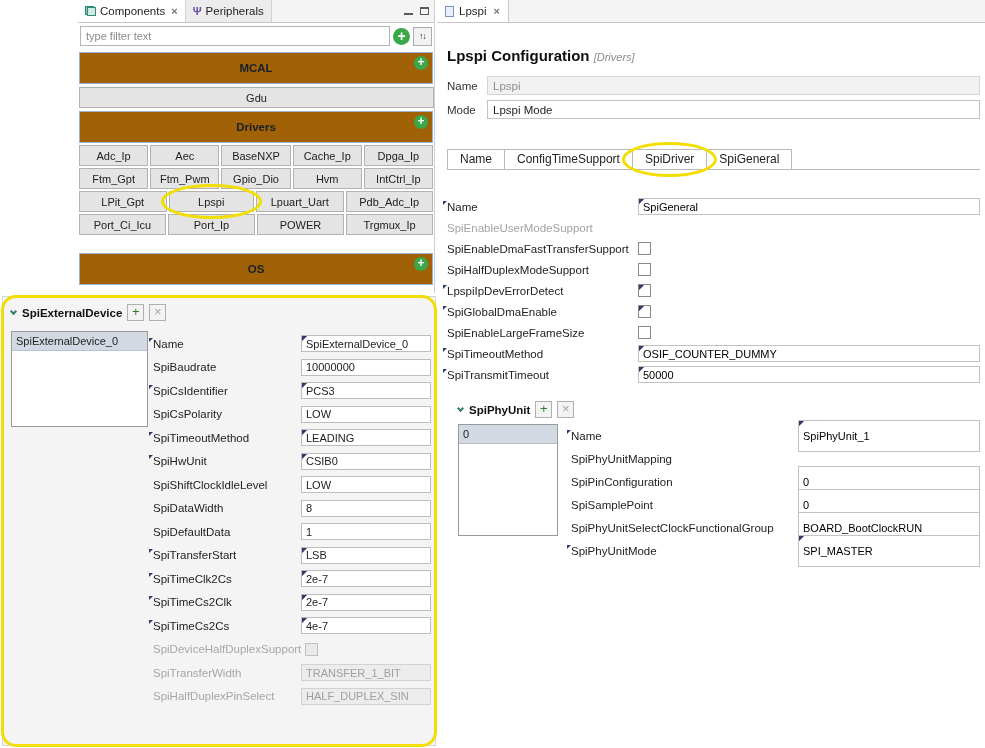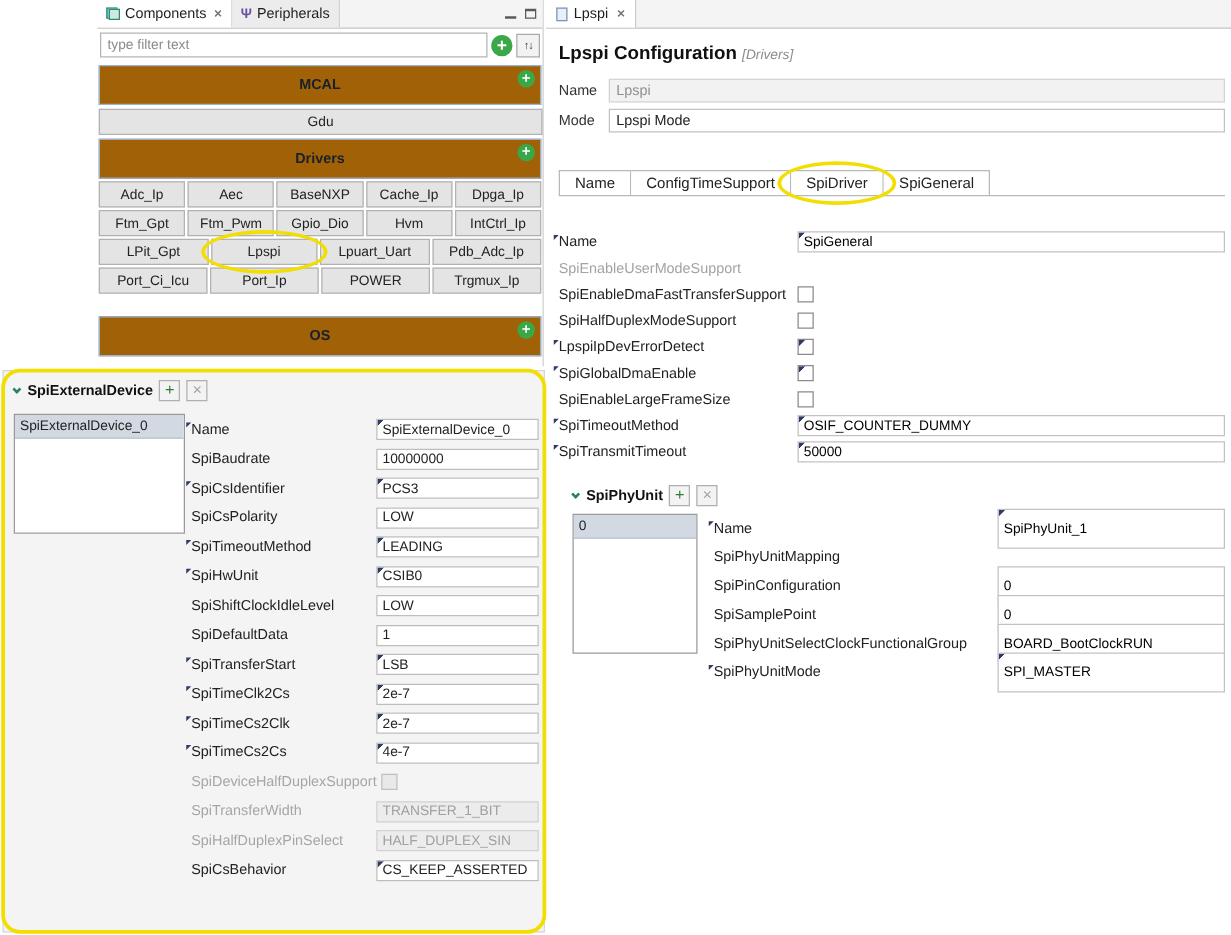--- a/index.html
+++ b/index.html
@@ -38,21 +38,21 @@
   .btn-row .comp-btn { flex:1; min-width:0; }
   .btn-wrap { position:relative; flex:1; display:flex; }
   .btn-wrap .comp-btn { flex:1; }
 
   
   .editor { position:absolute; left:437px; top:0; width:548px; height:748px; background:#fff; }
   .editor-tabbar { height:23px; border-bottom:1px solid #c6c6c6; background:#f4f4f4; display:flex; }
   .editor-tab { display:flex; align-items:center; gap:5px; padding:0 8px; background:#fff; border-right:1px solid #c9c9c9; }
   .doc-icon { width:9px; height:11px; border:1px solid #7a93b8; background:#eaf0f8; display:inline-block; }
   .editor-body { position:relative; padding:7px 5px 0 10px; }
-  .page-title { margin:4px 0 12px 0; font-size:15px; font-weight:bold; color:#101010; }
+  .page-title { margin:17px 0 12px 0; font-size:15px; font-weight:bold; color:#101010; }
   .title-suffix { font-size:11px; color:#8a8a8a; font-style:italic; font-weight:normal; }
   .kv-row { display:flex; align-items:center; margin-bottom:5px; }
   .kv-label { width:40px; font-size:11.5px; color:#333; }
   .kv-input { flex:1; height:19px; border:1px solid #c2c2c2; font-size:11.5px; font-family:inherit; padding:0 5px; background:#fff; color:#222; }
   .kv-input.dis { background:#f2f2f2; color:#8f8f8f; border-color:#d4d4d4; }
 
   .subtabs { display:flex; margin-top:30px; border-bottom:1px solid #b9b9b9; }
   .subtab { position:relative; padding:2px 12px 3px 12px; border:1px solid #b9b9b9; border-bottom:none; background:#fff;
             font-size:12px; color:#222; cursor:pointer; }
   .subtab + .subtab { border-left:none; }
@@ -352,20 +352,24 @@
       </div>
       <div class="p-row">
         <span class="p-label mkl">SpiHwUnit</span>
         <input class="p-input mk" value="CSIB0" style="">
       </div>
       <div class="p-row">
         <span class="p-label">SpiShiftClockIdleLevel</span>
         <input class="p-input" value="LOW" style="">
       </div>
       <div class="p-row">
+        <span class="p-label">SpiDataWidth</span>
+        <input class="p-input" value="8" style="">
+      </div>
+      <div class="p-row">
         <span class="p-label">SpiDefaultData</span>
         <input class="p-input" value="1" style="">
       </div>
       <div class="p-row">
         <span class="p-label mkl">SpiTransferStart</span>
         <input class="p-input mk" value="LSB" style="">
       </div>
       <div class="p-row">
         <span class="p-label mkl">SpiTimeClk2Cs</span>
         <input class="p-input mk" value="2e-7" style="">
@@ -383,20 +387,16 @@
         <span class="checkbox dis"></span>
       </div>
       <div class="p-row">
         <span class="p-label dis">SpiTransferWidth</span>
         <input class="p-input dis" value="TRANSFER_1_BIT" style="">
       </div>
       <div class="p-row">
         <span class="p-label dis">SpiHalfDuplexPinSelect</span>
         <input class="p-input dis" value="HALF_DUPLEX_SIN" style="">
       </div>
-      <div class="p-row">
-        <span class="p-label">SpiCsBehavior</span>
-        <input class="p-input mk" value="CS_KEEP_ASSERTED" style="">
-      </div>
     </div>
   </div>
 
 </div>
 
 </body></html>

